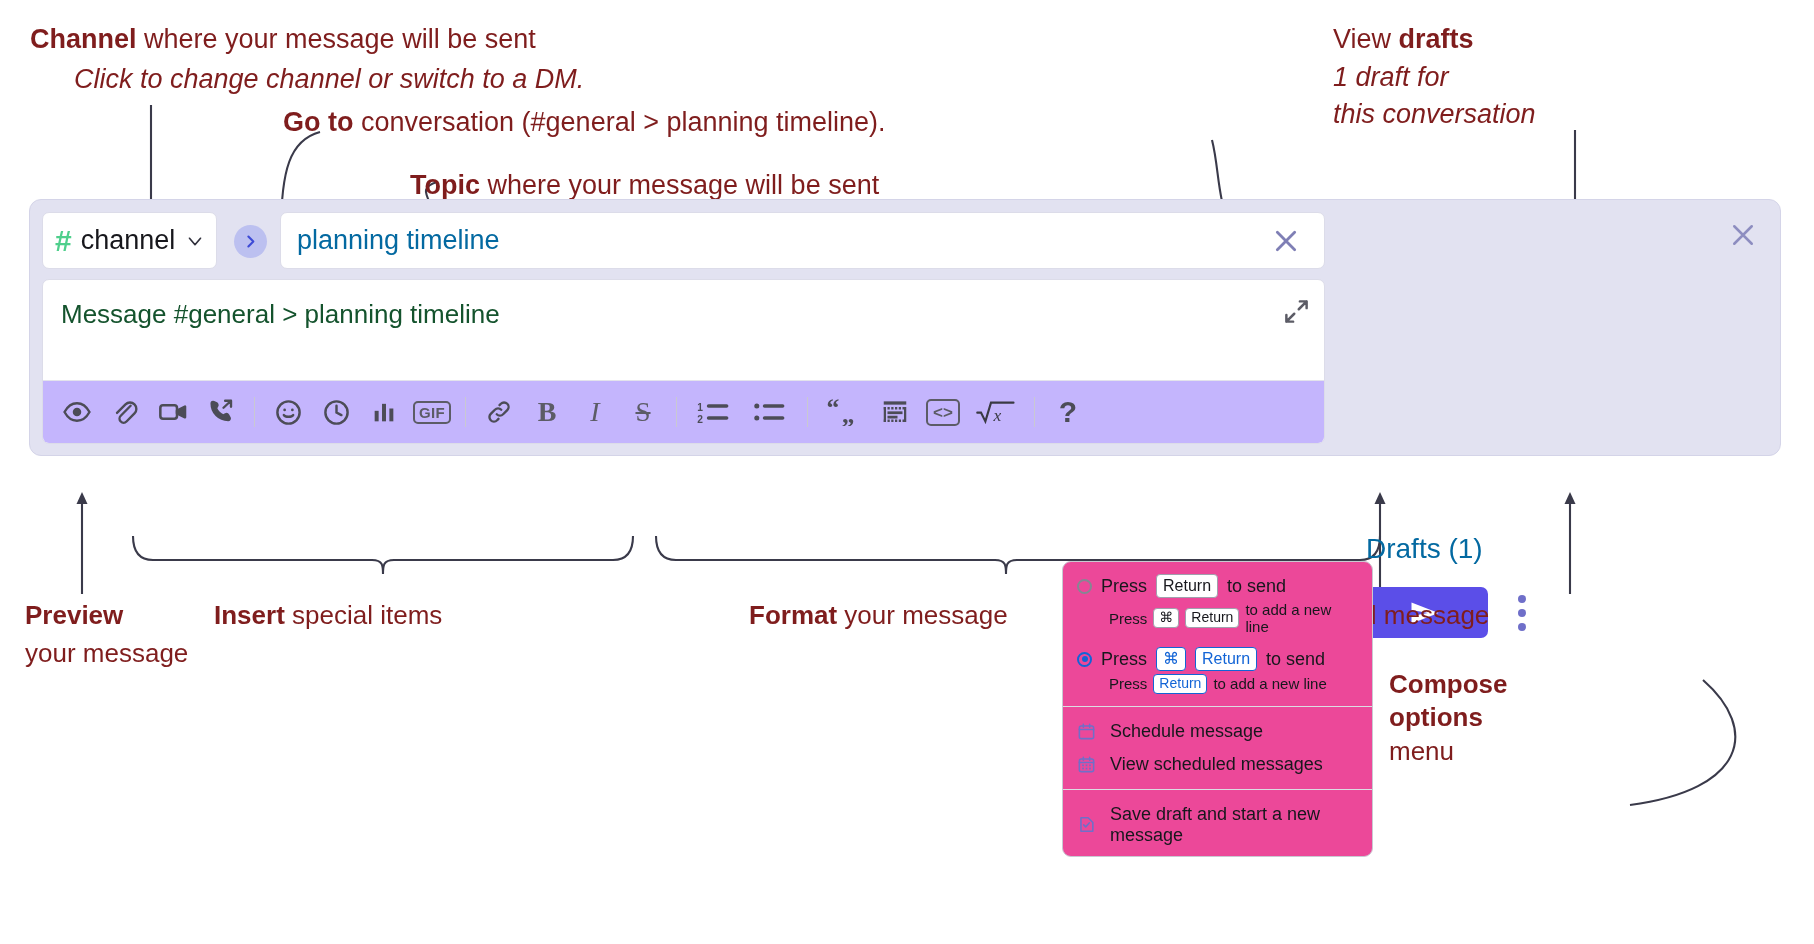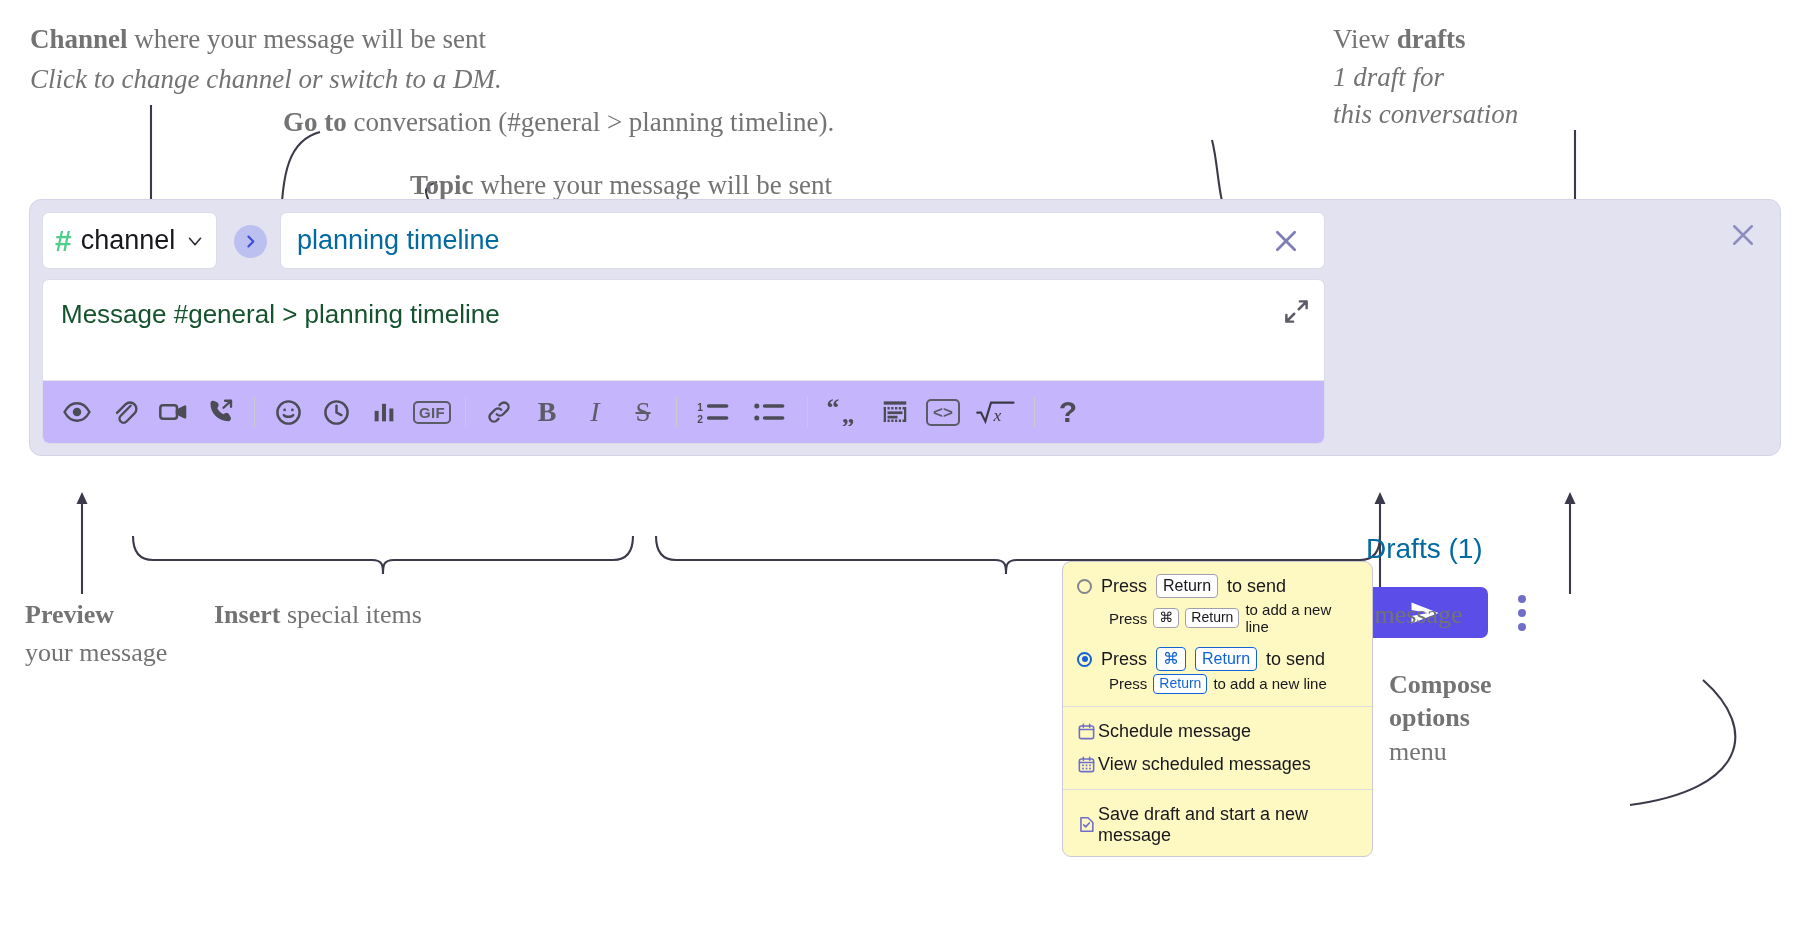--- a/index.html
+++ b/index.html
@@ -6,22 +6,22 @@
   body{
     width:1814px;height:944px;background:#ffffff;overflow:hidden;
     font-family:"Liberation Sans", sans-serif;
     color:#2b2b40;position:relative;
   }
   .stage{position:absolute;inset:0;}
 
   
   .anno{
     position:absolute;
-    font-family:Liberation Serif, serif;
-    color:#737373;
+    font-family:Liberation Sans, sans-serif;
+    color:#7f1d1d;
     line-height:1.32;
     white-space:nowrap;
   }
   .anno b{font-weight:700;}
   .anno i{font-style:italic;}
   .a-lg{font-size:27px;}
   .a-md{font-size:26px;}
 
   
   #compose-panel{
@@ -104,21 +104,21 @@
   }
   #compose-options{
     position:absolute;left:1477px;top:392px;width:30px;height:42px;
     display:flex;flex-direction:column;align-items:center;justify-content:center;gap:6px;cursor:pointer;
   }
   #compose-options span{width:8px;height:8px;border-radius:50%;background:#6f6fc9;display:block;}
 
   
   #options-menu{
     position:absolute;left:1062px;top:561px;width:311px;
-    background:#fef9c3;border:1px solid #c9c9d2;border-radius:9px;
+    background:#ec4899;border:1px solid #c9c9d2;border-radius:9px;
     box-sizing:border-box;padding:10px 0 4px 0;
     font-family:"Liberation Sans", sans-serif;
   }
   .opt-row{display:flex;align-items:center;gap:9px;padding:2px 14px;cursor:pointer;}
   .opt-row .rtext{font-size:18px;color:#17171c;}
   .opt-sub{font-size:15px;color:#17171c;padding:1px 14px 4px 46px;display:flex;align-items:center;gap:6px;}
   .radio{
     width:15px;height:15px;border-radius:50%;border:2px solid #868693;box-sizing:border-box;
     flex:0 0 auto;position:relative;
   }
@@ -126,21 +126,21 @@
   .radio.on::after{
     content:"";position:absolute;left:2.5px;top:2.5px;width:6px;height:6px;border-radius:50%;background:#1264d6;
   }
   .key{
     border:1px solid #a0a0ad;border-radius:4px;padding:1px 6px;font-size:16px;
     color:#17171c;display:inline-block;line-height:1.25;background:#fff;
   }
   .key.sm{font-size:14px;padding:0 5px;}
   .key.blue{border-color:#1264d6;color:#1264d6;}
   .menu-div{height:1px;background:#dcdce2;margin:8px 0;}
-  .menu-item{display:flex;align-items:center;gap:2px;padding:6px 14px;cursor:pointer;font-size:18px;color:#17171c;}
+  .menu-item{display:flex;align-items:center;gap:14px;padding:6px 14px;cursor:pointer;font-size:18px;color:#17171c;}
   .menu-item .mi-ico{color:#6f6fc9;display:flex;flex:0 0 auto;}
 
   svg{display:block;}
   .leader{position:absolute;left:0;top:0;width:1814px;height:944px;pointer-events:none;}
 </style>
 </head>
 <body>
 
 <div class="stage">
 
@@ -177,21 +177,21 @@
     </g>
 
     <g fill="none" stroke="#3a3a4a" stroke-width="2.1">
       <path d="M133,536 C133,552 140,560 153,560 L372,560 C383,560 383,566 383,574 C383,566 383,560 394,560 L613,560 C626,560 633,552 633,536"></path>
       <path d="M656,536 C656,552 663,560 676,560 L995,560 C1006,560 1006,566 1006,574 C1006,566 1006,560 1017,560 L1360,560 C1373,560 1380,552 1380,536"></path>
     </g>
   </svg>
 
   <div class="anno a-lg" style="left:30px;top:22px;">
     <div><b>Channel</b><span> where your message will be sent</span></div>
-    <div style="margin-top:4px;"><i>Click to change channel or switch to a DM.</i></div>
+    <div style="margin-top:4px;margin-left:44px;"><i>Click to change channel or switch to a DM.</i></div>
   </div>
 
   <div class="anno a-lg" style="left:283px;top:105px;">
     <b>Go to</b><span> conversation (#general &gt; planning timeline).</span>
   </div>
 
   <div class="anno a-lg" style="left:410px;top:149px;margin-top:19px;">
     <b>Topic</b><span> where your message will be sent</span>
   </div>
 
@@ -414,20 +414,23 @@
 
   <div class="anno a-md" style="left:25px;top:598px;">
     <div><b>Preview</b></div>
     <div style="margin-top:4px;"><span>your message</span></div>
   </div>
 
   <div class="anno a-md" style="left:214px;top:598px;">
     <b>Insert</b><span> special items</span>
   </div>
 
+  <div class="anno a-md" style="left:749px;top:598px;">
+    <b>Format</b><span> your message</span>
+  </div>
 
   <div class="anno a-md" style="left:1093px;top:598px;">
     <span>Formatting </span><b>help</b>
   </div>
 
   <div class="anno a-md" style="left:1313px;top:598px;">
     <b>Send</b><span> message</span>
   </div>
 
   <div class="anno a-md" style="left:1389px;top:668px;line-height:1.28;">

